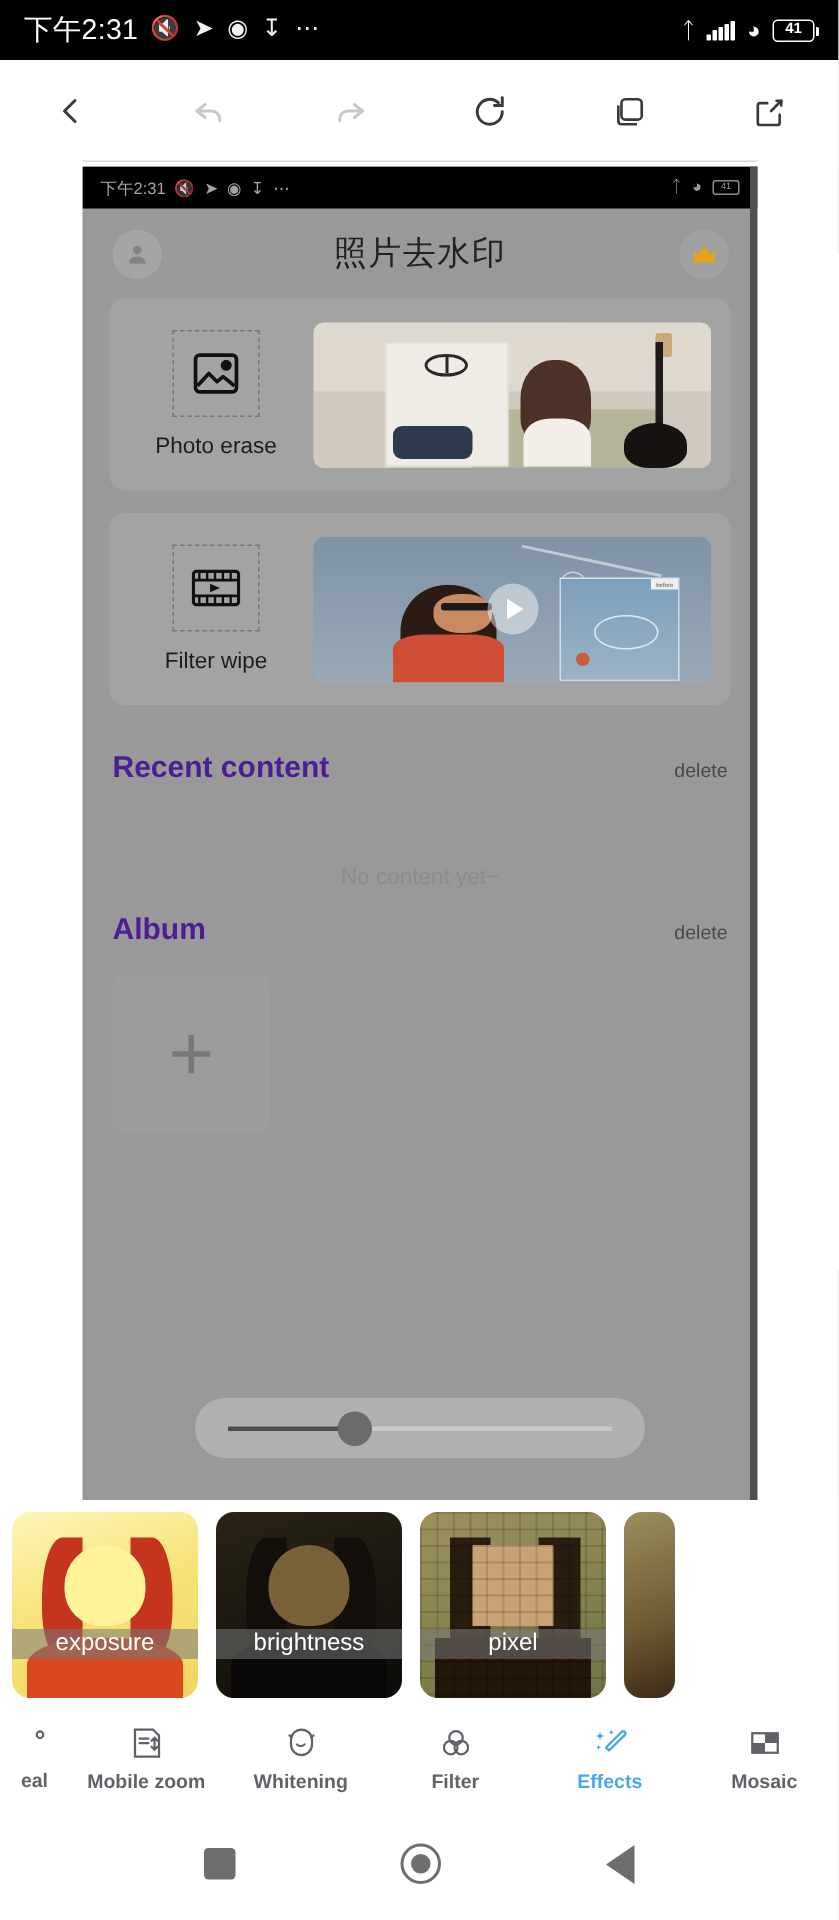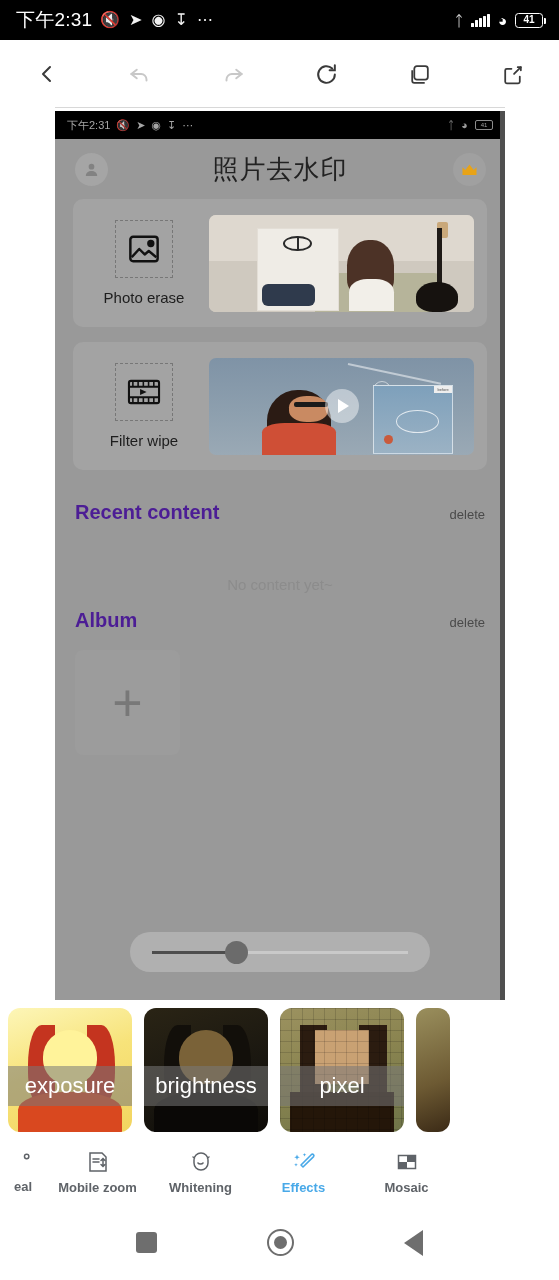--- a/index.html
+++ b/index.html
@@ -70,21 +70,21 @@
   .shot-status .sr { margin-left: auto; display: flex; align-items: center; gap: 7px; opacity: .75; }
   .mini-batt {
     width: 18px; height: 10px; border: 1px solid #bbb; border-radius: 2px;
     display: flex; align-items: center; justify-content: center; font-size: 6px;
   }
 
   .shot-header {
     height: 60px; display: flex; align-items: center; justify-content: center;
     position: relative;
   }
-  .shot-title { font-size: 26px; color: #222; letter-spacing: 1px; }
+  .shot-title { font-size: 22px; color: #222; letter-spacing: 1px; }
   .avatar-btn {
     position: absolute; left: 20px; top: 14px; width: 33px; height: 33px;
     border-radius: 50%; background: #a5a5a5;
     display: flex; align-items: center; justify-content: center;
   }
   .avatar-btn svg { opacity: .75; }
   .vip-btn {
     position: absolute; right: 19px; top: 14px; width: 33px; height: 33px;
     border-radius: 50%; background: #a0a0a0;
     display: flex; align-items: center; justify-content: center;
@@ -207,22 +207,22 @@
     position: absolute; left: 0; top: 1000px; width: 559px; height: 139px;
     background: #fff; display: flex; align-items: center; gap: 12px;
     padding-left: 8px; overflow: hidden;
   }
   .fx {
     position: relative; width: 124px; height: 124px; flex: 0 0 124px;
     border-radius: 12px; overflow: hidden;
   }
   .fx.partial { flex: 0 0 34px; width: 34px; }
   .fx-label {
-    position: absolute; left: 0; right: 0; bottom: 26px; height: 40px;
-    background: rgba(120,120,120,.55); color: #fff; font-size: 22px;
+    position: absolute; left: 0; right: 0; bottom: 26px; height: 20px;
+    background: rgba(120,120,120,.55); color: #fff; font-size: 16px;
     display: flex; align-items: center; justify-content: center;
   }
   
   .ml { position: absolute; inset: 0; }
   .ml-bg { position: absolute; inset: 0; }
   .ml-face {
     position: absolute; left: 28%; top: 18%; width: 44%; height: 44%;
     border-radius: 50% 50% 45% 45%;
   }
   .ml-hair-l { position: absolute; left: 16%; top: 14%; width: 22%; height: 64%; border-radius: 50% 0 0 40%; }
@@ -534,20 +534,30 @@
     <div class="tt">
       <span>
         <svg width="24" height="24" viewBox="0 0 24 24" fill="none" stroke="currentColor" stroke-width="1.5" stroke-linecap="round">
             <path d="M5 10a7 7 0 0 1 14 0v3a7 7 0 0 1-14 0z"></path>
             <path d="M9 13c.9 1.4 4.1 1.4 5 0"></path>
             <path d="M4 7l1.5 1M20 7l-1.5 1"></path>
           </svg>
       </span>
       <span class="tt-label">Whitening</span>
     </div>
+    <div class="tt">
+      <span>
+        <svg width="24" height="24" viewBox="0 0 24 24" fill="none" stroke="currentColor" stroke-width="1.5">
+            <circle cx="12" cy="8.5" r="4.5"></circle>
+            <circle cx="8.5" cy="15" r="4.5"></circle>
+            <circle cx="15.5" cy="15" r="4.5"></circle>
+          </svg>
+      </span>
+      <span class="tt-label">Filter</span>
+    </div>
     <div class="tt active">
       <span>
         <svg width="24" height="24" viewBox="0 0 24 24" fill="none" stroke="currentColor" stroke-width="1.6" stroke-linecap="round" stroke-linejoin="round">
           <path d="M9 15 19.5 4.5a1.5 1.5 0 0 1 2.1 2.1L11 17z" fill="none"></path>
           <path d="M5 4.5l.8 2 2 .8-2 .8-.8 2-.8-2-2-.8 2-.8z" fill="currentColor" stroke="none"></path>
           <path d="M12.5 3l.5 1.3 1.3.5-1.3.5-.5 1.3-.5-1.3-1.3-.5 1.3-.5z" fill="currentColor" stroke="none"></path>
           <path d="M4 13l.5 1.3 1.3.5-1.3.5-.5 1.3-.5-1.3L2.2 14.8l1.3-.5z" fill="currentColor" stroke="none"></path>
         </svg>
       </span>
       <span class="tt-label">Effects</span>

